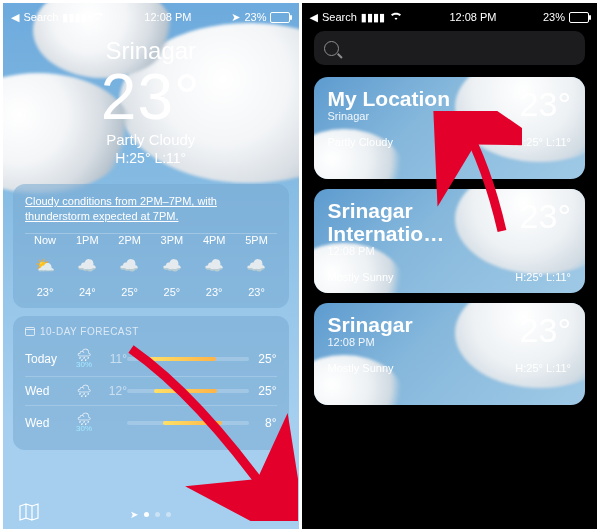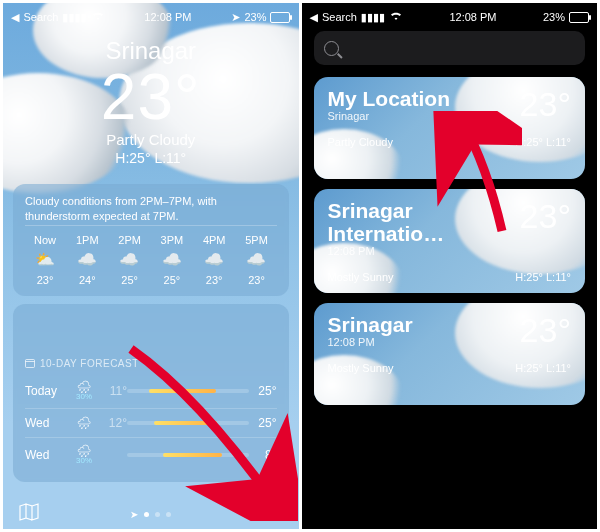--- a/index.html
+++ b/index.html
@@ -13,25 +13,25 @@
   .batt{display:inline-flex;align-items:center;gap:2px;}
   .battbody{width:18px;height:9px;border:1px solid #fff;border-radius:2px;position:relative;}
   .battbody::after{content:'';position:absolute;right:-3px;top:2px;width:2px;height:5px;background:#fff;border-radius:1px;}
   .battfill{height:100%;background:#4cd964;border-radius:1px;}
   .hero{text-align:center;padding:6px 0 10px;position:relative;z-index:2;}
   .city{font-size:24px;font-weight:400;}
   .bigtemp{font-size:64px;font-weight:200;line-height:1;letter-spacing:1px;}
   .cond{font-size:15px;margin-top:2px;}
   .hilo{font-size:14px;margin-top:2px;}
   .card{background:rgba(120,170,210,0.55);border-radius:12px;margin:8px 10px;padding:10px 12px;font-size:11px;position:relative;z-index:2;backdrop-filter:blur(2px);}
-  .summary{border-bottom:1px solid rgba(255,255,255,0.25);padding-bottom:0;margin-bottom:8px;line-height:1.4;}
+  .summary{border-bottom:1px solid rgba(255,255,255,0.25);padding-bottom:8px;line-height:1.4;text-decoration:underline;}
   .hrow{display:flex;justify-content:space-between;}
-  .hcell{display:flex;flex-direction:column;align-items:center;gap:6px;font-size:11px;width:40px;}
+  .hcell{display:flex;flex-direction:column;align-items:center;gap:12px;font-size:11px;width:40px;}
   .wicon{font-size:16px;line-height:1;}
-  .card2hdr{color:rgba(255,255,255,0.7);letter-spacing:0.5px;font-size:10px;margin-bottom:4px;display:flex;align-items:center;gap:5px;margin-top:44px;}
+  .card2hdr{color:rgba(255,255,255,0.7);letter-spacing:0.5px;font-size:10px;margin-bottom:4px;display:flex;align-items:center;gap:5px;}
   .drow{display:flex;align-items:center;padding:7px 0;border-top:1px solid rgba(255,255,255,0.2);font-size:12px;}
   .drow:first-of-type{border-top:none;}
   .dname{width:44px;}
   .dic{width:30px;display:flex;flex-direction:column;align-items:center;line-height:1;}
   .pop{font-size:8px;color:#a3e8ff;}
   .lowt{width:28px;color:rgba(255,255,255,0.55);text-align:right;}
   .tbar{flex:1;height:4px;border-radius:2px;background:rgba(255,255,255,0.2);position:relative;}
   .tfill{position:absolute;top:0;bottom:0;border-radius:2px;background:linear-gradient(90deg,#ffe066,#ffb347);}
   .hight{width:28px;text-align:right;}
   .bbar{display:flex;justify-content:space-between;align-items:center;padding:0 16px;height:30px;position:absolute;bottom:0;left:0;right:0;font-size:18px;z-index:2;}

